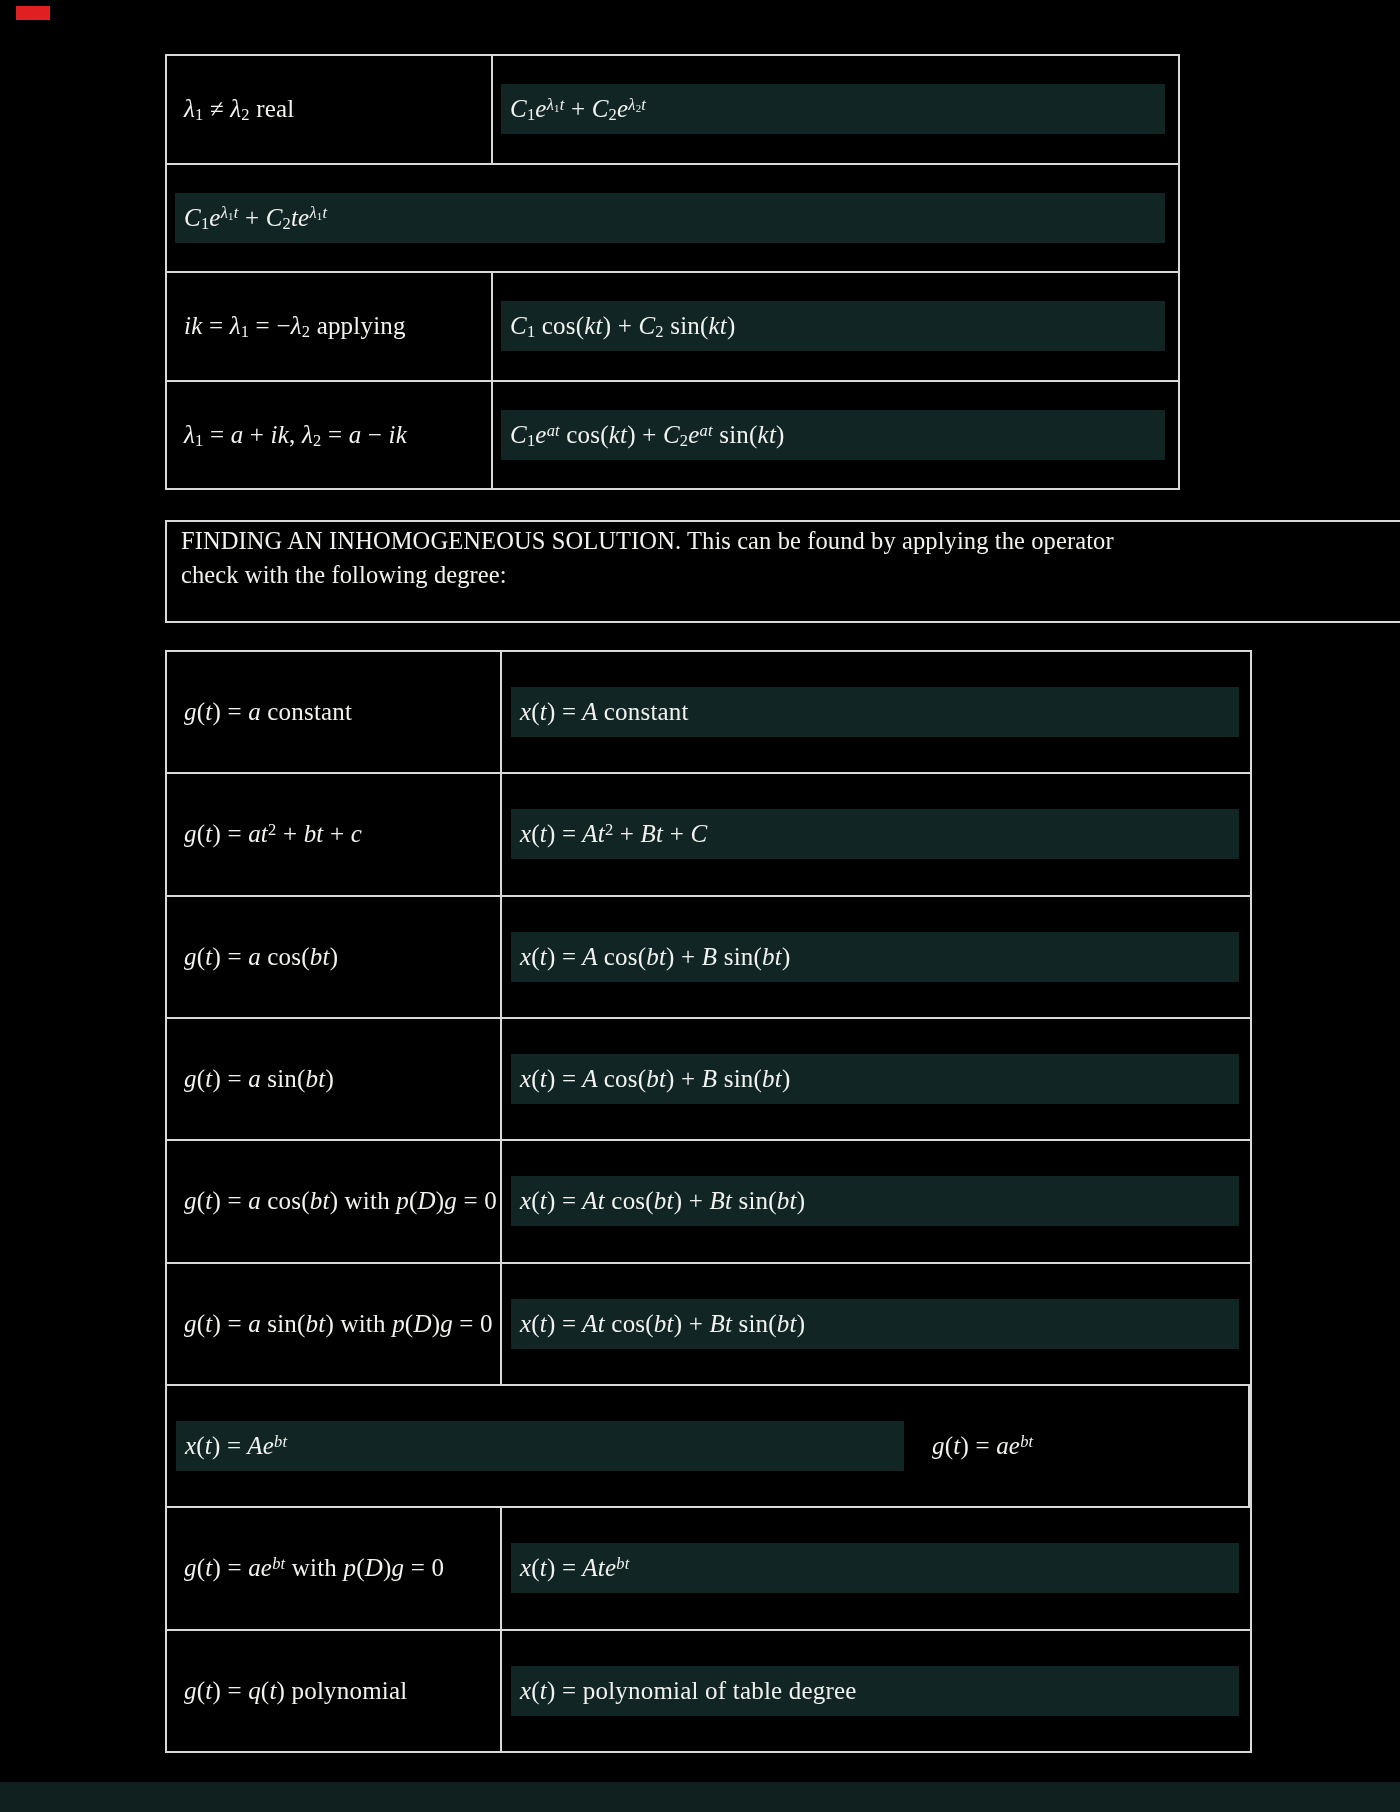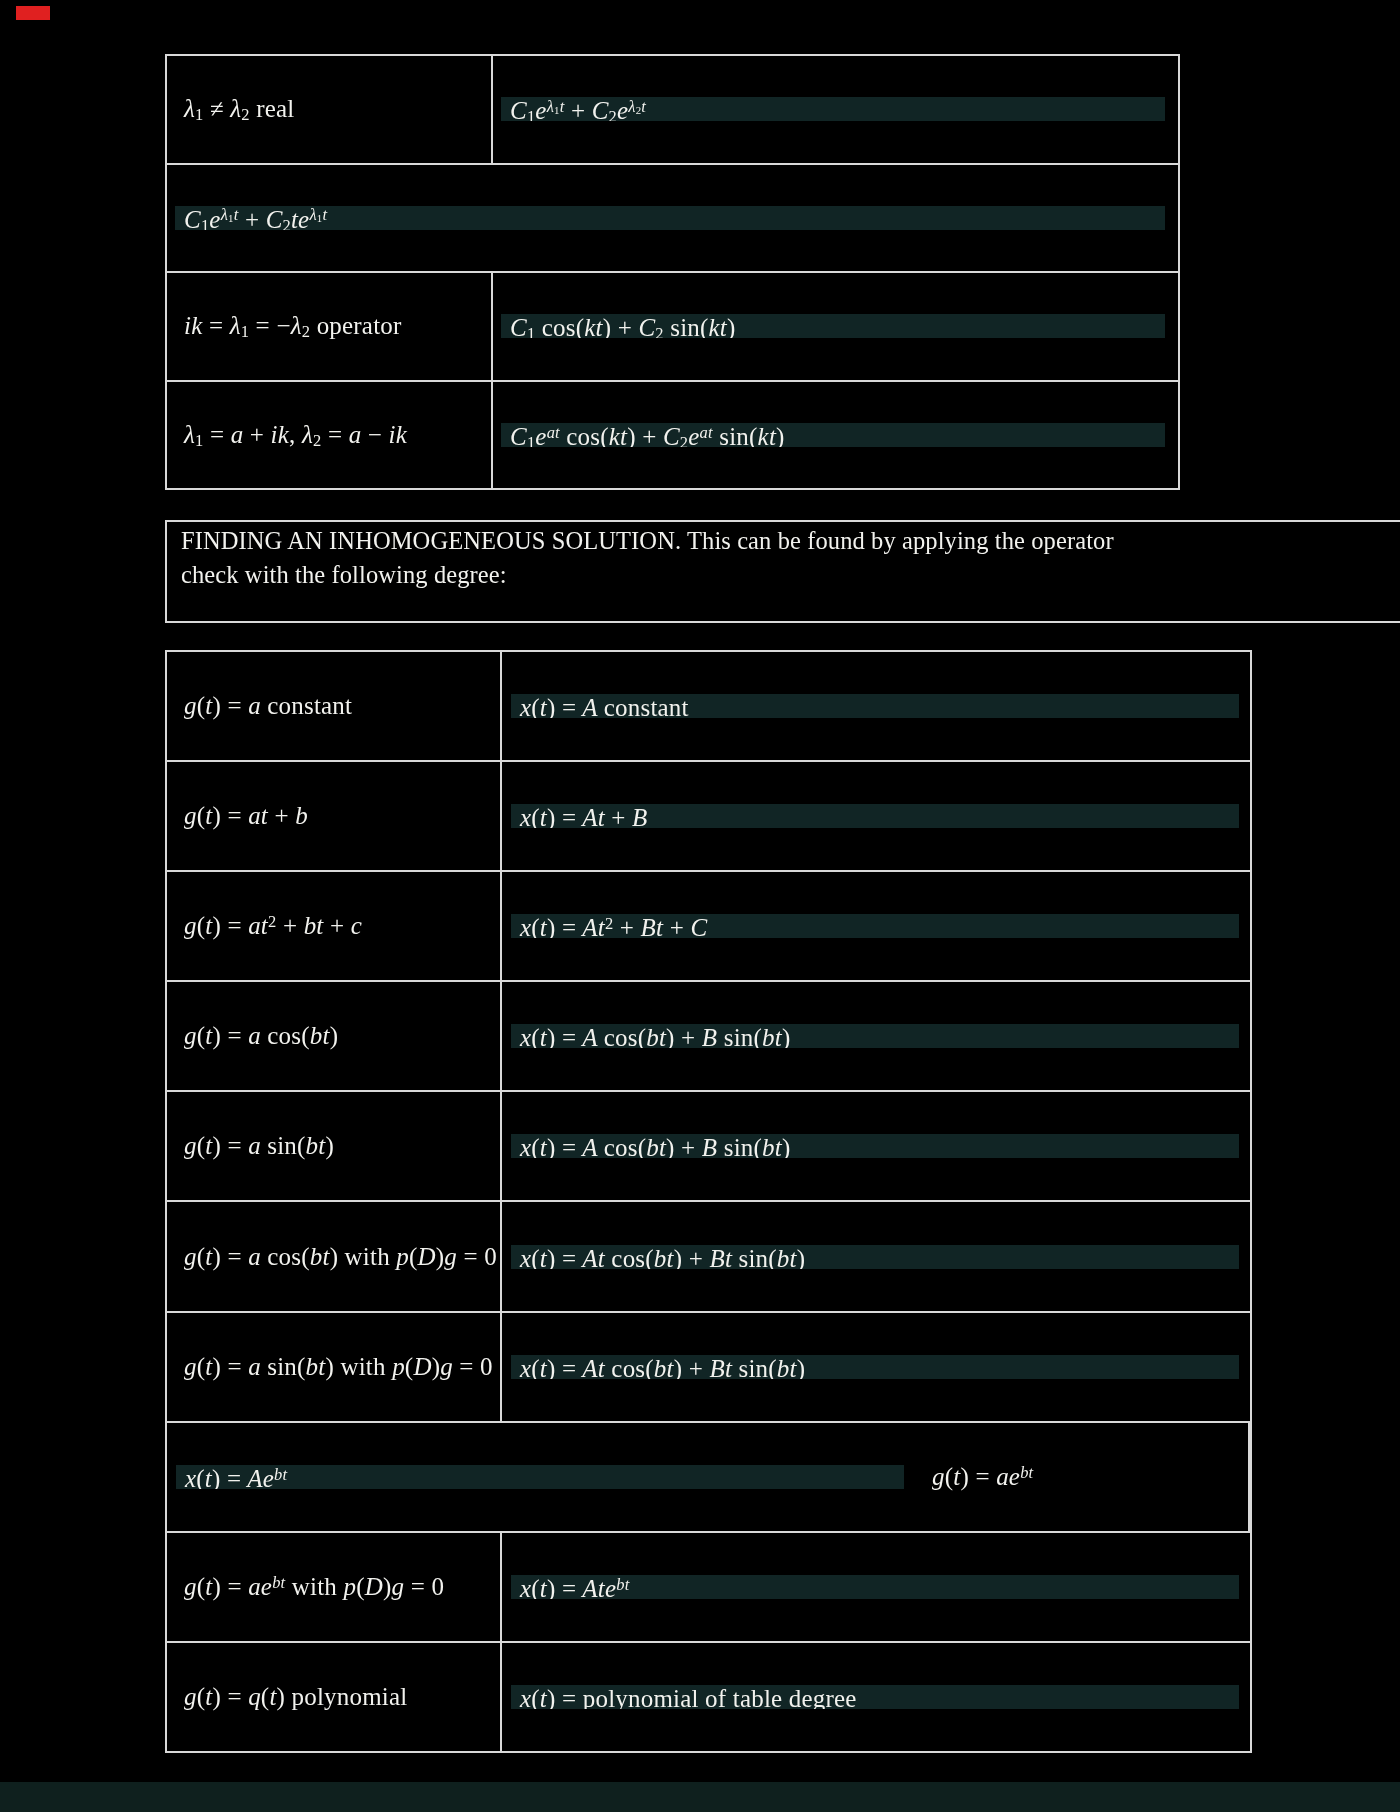--- a/index.html
+++ b/index.html
@@ -19,21 +19,21 @@
        display:flex; flex-direction:column; background:var(--bg);}
   .tbl1{left:165px; top:54px;  width:1015px; height:436px;}
   .tbl2{left:165px; top:650px; width:1087px; height:1103px;}
   .trow{flex:1 1 0; display:flex; min-height:0;}
   .trow + .trow{border-top:2px solid var(--border);}
   .cell{box-sizing:border-box; display:flex; align-items:center; min-width:0;}
   .cleft{border-right:2px solid var(--border); padding-left:17px; flex:0 0 auto;}
   .tbl1 .cleft{width:326px;}
   .tbl2 .cleft{width:335px;}
   .cright{flex:1 1 auto;}
-  .hl{flex:1 1 auto; display:flex; align-items:flex-start; height:24px;
+  .hl{flex:1 1 auto; display:flex; align-items:center; height:50px;
       margin:0 13px 0 8px; padding-left:9px; background:var(--hl); overflow:hidden;}
   .tbl2 .hl{margin:0 11px 0 9px;}
 
   .math{font-style:italic; font-size:25px; white-space:nowrap; letter-spacing:.2px;}
   .math .rm,.math .up{font-style:normal;}
   .note-line .it{font-style:italic;}
   sub,sup{font-size:66%; line-height:0;}
   sup{vertical-align:.45em;}
   sub{vertical-align:-.18em;}
 
@@ -66,21 +66,21 @@
       <div class="trow">
         <div class="cell cright">
           <span class="hl">
             <span class="math">C<sub><span class="up">1</span></sub>e<sup>λ<sub><span class="up">1</span></sub>t</sup> <span class="up">+</span> C<sub><span class="up">2</span></sub>te<sup>λ<sub><span class="up">1</span></sub>t</sup></span>
           </span>
         </div>
       </div>
 
       <div class="trow">
         <div class="cell cleft">
-          <span class="math">ik <span class="up">=</span> λ<sub><span class="up">1</span></sub> <span class="up">=</span> <span class="up">−</span>λ<sub><span class="up">2</span></sub> <span class="rm">operator</span></span>
+          <span class="math">ik <span class="up">=</span> λ<sub><span class="up">1</span></sub> <span class="up">=</span> <span class="up">−</span>λ<sub><span class="up">2</span></sub> <span class="rm">applying</span></span>
         </div>
         <div class="cell cright">
           <span class="hl">
             <span class="math">C<sub><span class="up">1</span></sub> <span class="rm">cos</span><span class="up">(</span>kt<span class="up">)</span> <span class="up">+</span> C<sub><span class="up">2</span></sub> <span class="rm">sin</span><span class="up">(</span>kt<span class="up">)</span></span>
           </span>
         </div>
       </div>
 
       <div class="trow">
         <div class="cell cleft">
@@ -105,30 +105,20 @@
         <div class="cell cleft">
           <span class="math">g<span class="up">(</span>t<span class="up">)</span> <span class="up">=</span> a <span class="rm">constant</span></span>
         </div>
         <div class="cell cright">
           <span class="hl">
             <span class="math">x<span class="up">(</span>t<span class="up">)</span> <span class="up">=</span> A <span class="rm">constant</span></span>
           </span>
         </div>
       </div>
 
-      <div class="trow">
-        <div class="cell cleft">
-          <span class="math">g<span class="up">(</span>t<span class="up">)</span> <span class="up">=</span> at <span class="up">+</span> b</span>
-        </div>
-        <div class="cell cright">
-          <span class="hl">
-            <span class="math">x<span class="up">(</span>t<span class="up">)</span> <span class="up">=</span> At <span class="up">+</span> B</span>
-          </span>
-        </div>
-      </div>
 
       <div class="trow">
         <div class="cell cleft">
           <span class="math">g<span class="up">(</span>t<span class="up">)</span> <span class="up">=</span> at<sup><span class="up">2</span></sup> <span class="up">+</span> bt <span class="up">+</span> c</span>
         </div>
         <div class="cell cright">
           <span class="hl">
             <span class="math">x<span class="up">(</span>t<span class="up">)</span> <span class="up">=</span> At<sup><span class="up">2</span></sup> <span class="up">+</span> Bt <span class="up">+</span> C</span>
           </span>
         </div>

